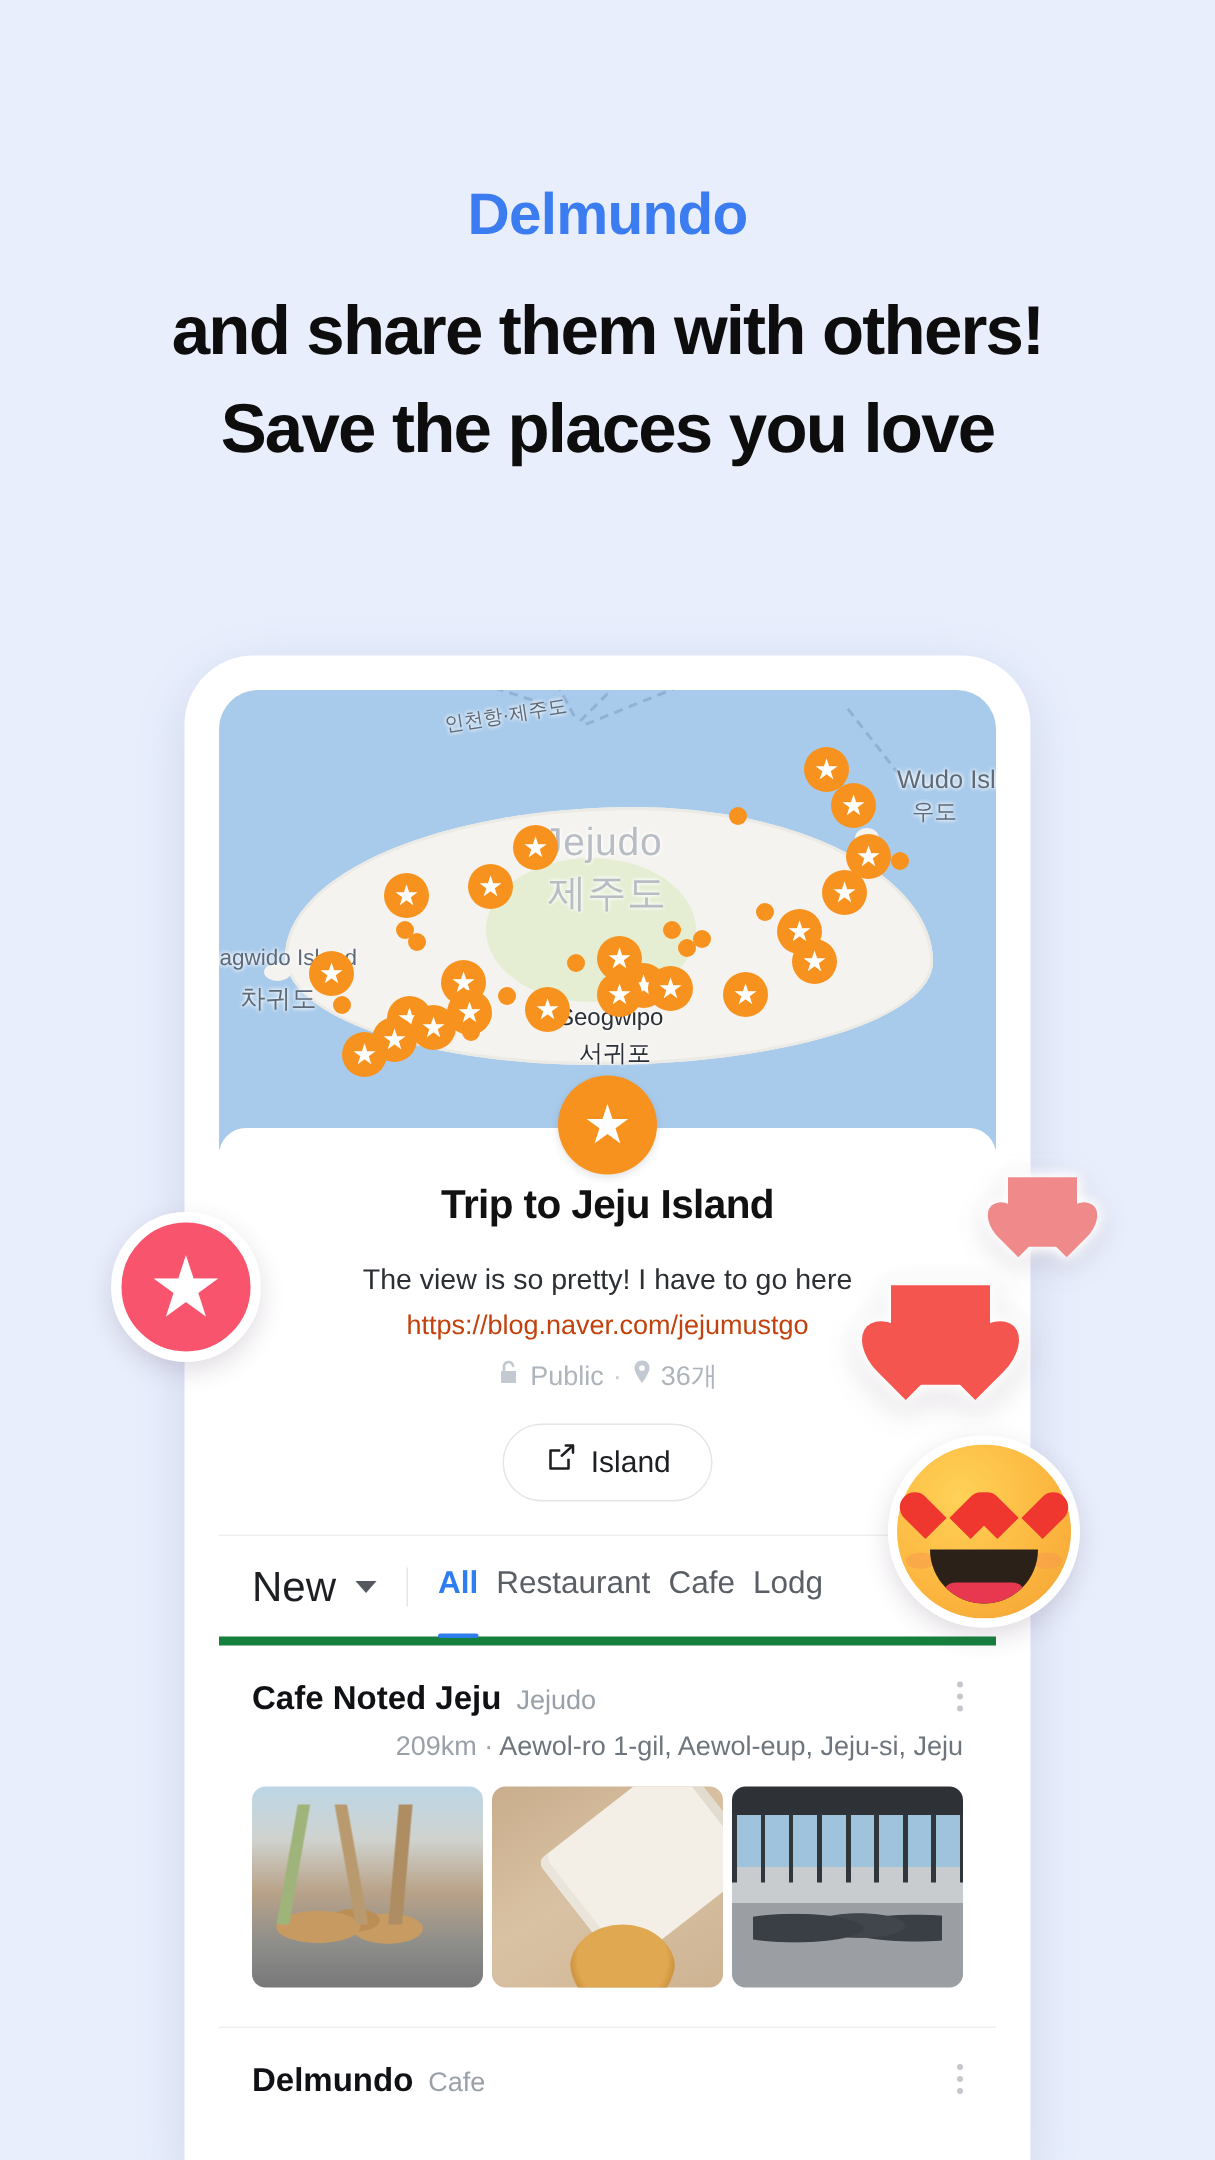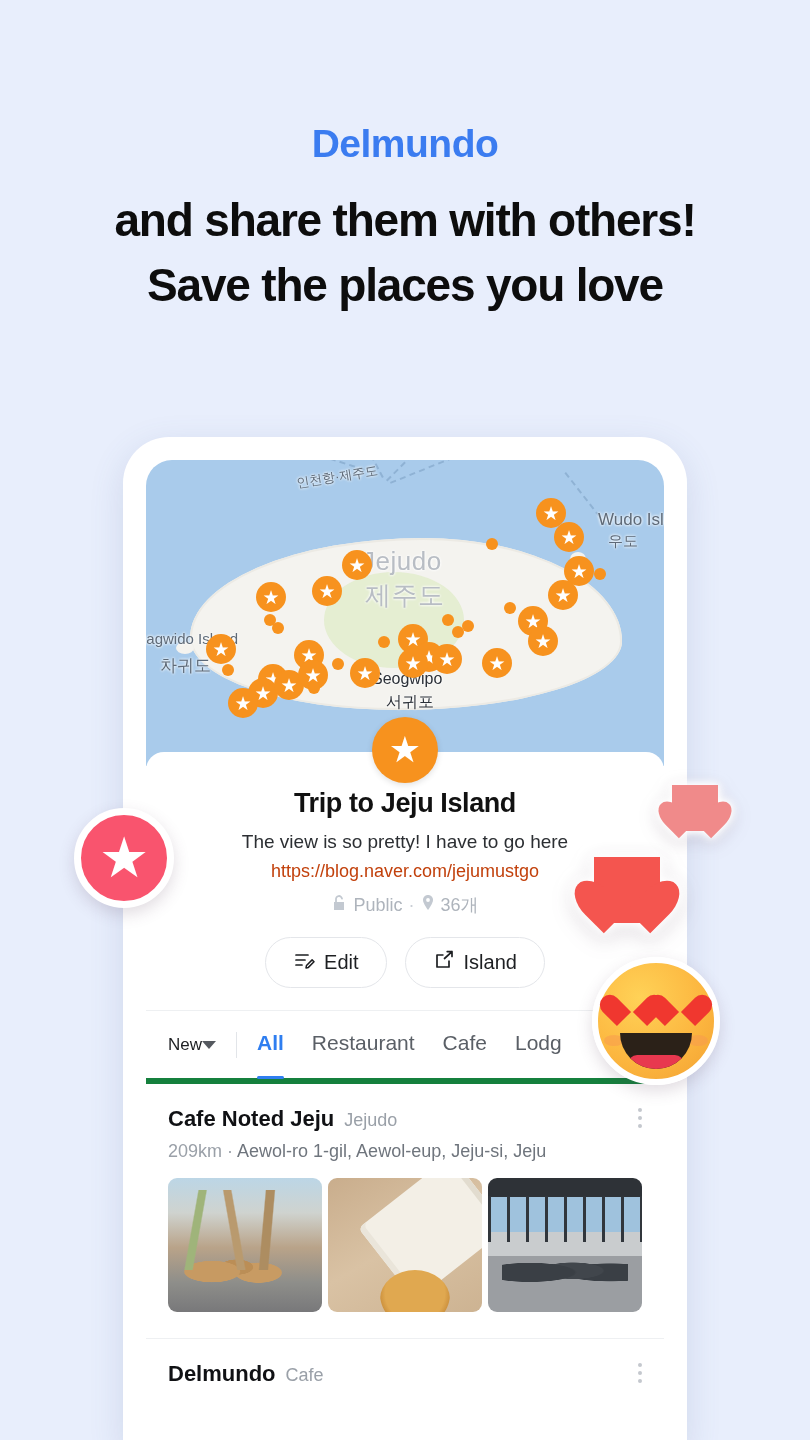--- a/index.html
+++ b/index.html
@@ -118,21 +118,21 @@
     top: -35px; left: 50%;
     margin-left: -33px;
     width: 66px; height: 66px;
     border-radius: 50%;
     background: #f7921e;
     display: flex; align-items: center; justify-content: center;
     color: #fff; font-size: 36px; line-height: 1;
     box-shadow: 0 2px 6px rgba(0,0,0,.12);
   }
   #bm-title { font-size: 27px; font-weight: 700; color: #111; letter-spacing: -.4px; }
-  #bm-desc { margin-top: 12px; font-size: 19px; color: #2c2f33; }
+  #bm-desc { margin-top: 24px; font-size: 19px; color: #2c2f33; }
   #bm-link { margin-top: 8px; font-size: 18px; color: #c2410c; }
   #bm-meta {
     margin-top: 11px; font-size: 18px; color: #aeb4bc;
     display: flex; align-items: center; justify-content: center; gap: 6px;
   }
   #bm-meta .sep { color: #c9ced5; }
   .meta-ico { display: inline-block; vertical-align: -2px; }
 
   #bm-actions {
     margin-top: 20px;
@@ -150,39 +150,39 @@
   }
 
   
   #tabbar {
     border-top: 1px solid #eef0f2;
     display: flex; align-items: center;
     padding: 0 22px;
     height: 68px;
     position: relative;
   }
-  #sort-ctl { display: flex; align-items: center; gap: 0; font-size: 17px; color: #1d1f22; }
+  #sort-ctl { display: flex; align-items: center; gap: 13px; font-size: 28px; color: #1d1f22; }
   .caret { width: 0; height: 0; border-left: 7px solid transparent; border-right: 7px solid transparent; border-top: 8px solid #55595f; }
   #tab-divider { width: 1px; height: 26px; background: #e2e5e9; margin: 0 20px; }
-  #tabs { display: flex; gap: 28px; align-items: center; }
+  #tabs { display: flex; gap: 12px; align-items: center; }
   .tab { font-size: 21px; color: #5a5f66; position: relative; padding-bottom: 4px; white-space: nowrap; }
   .tab.active { color: #2f7ef0; font-weight: 700; }
   .tab.active::after {
     content: ""; position: absolute; left: 0; right: 0; bottom: -20px;
     height: 3px; background: #2f7ef0; border-radius: 2px;
   }
 
   
   #place-list { border-top: 6px solid #15803d; }
   .place-row { padding: 22px 22px 0 22px; position: relative; }
   .place-row + .place-row { border-top: 1px solid #eef0f2; margin-top: 22px; }
   .place-head { display: flex; align-items: baseline; gap: 10px; }
   .place-name { font-size: 22px; font-weight: 700; color: #101114; }
   .place-cat { font-size: 18px; color: #9aa0a8; }
-  .place-addr { margin-top: 9px; font-size: 18px; color: #6f757d; }
+  .place-addr { margin-top: 9px; font-size: 18px; color: #6f757d; text-align: right; }
   .place-addr .dist { color: #9aa0a8; }
   .kebab {
     position: absolute; right: 22px; top: 24px;
     display: flex; flex-direction: column; gap: 4px; align-items: center;
   }
   .kebab i { width: 4px; height: 4px; background: #c4c8ce; border-radius: 50%; display: block; }
 
   .photos { display: flex; gap: 6px; margin-top: 16px; padding-bottom: 4px; }
   .photo { width: 154px; height: 134px; border-radius: 9px; overflow: hidden; position: relative; }
 
@@ -383,29 +383,20 @@
               <circle cx="7" cy="6" r="1.9" fill="#fff"></circle>
             </svg>
         </span>
         <span>36개</span>
       </div>
 
       <div id="bm-actions">
         <div class="pill">
           <span>
             <svg width="22" height="22" viewBox="0 0 22 22">
-                <path d="M3 6h12M3 11h9M3 16h6" stroke="#1d1f22" stroke-width="1.7" stroke-linecap="round"></path>
-                <path d="M13.5 16.5l5.6-5.6 1.9 1.9-5.6 5.6-2.4.5z" fill="none" stroke="#1d1f22" stroke-width="1.5" stroke-linejoin="round"></path>
-              </svg>
-          </span>
-          <span>Edit</span>
-        </div>
-        <div class="pill">
-          <span>
-            <svg width="22" height="22" viewBox="0 0 22 22">
                 <path d="M16 11.5V18H4V6h6.5" fill="none" stroke="#1d1f22" stroke-width="1.7" stroke-linejoin="round"></path>
                 <path d="M11.5 9.5L19 2.6M14.2 2.6H19v4.8" fill="none" stroke="#1d1f22" stroke-width="1.7" stroke-linecap="round" stroke-linejoin="round"></path>
               </svg>
           </span>
           <span>Island</span>
         </div>
       </div>
     </div>
 
     <div id="tabbar">

